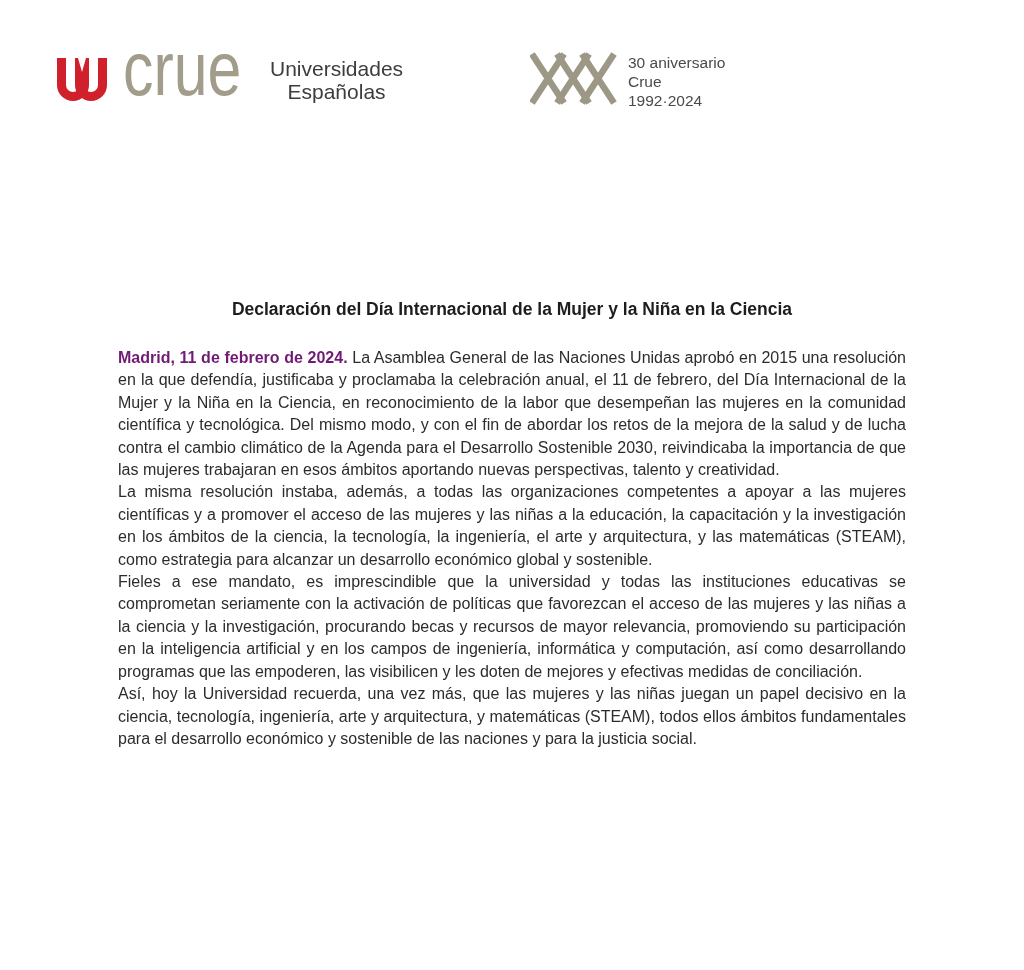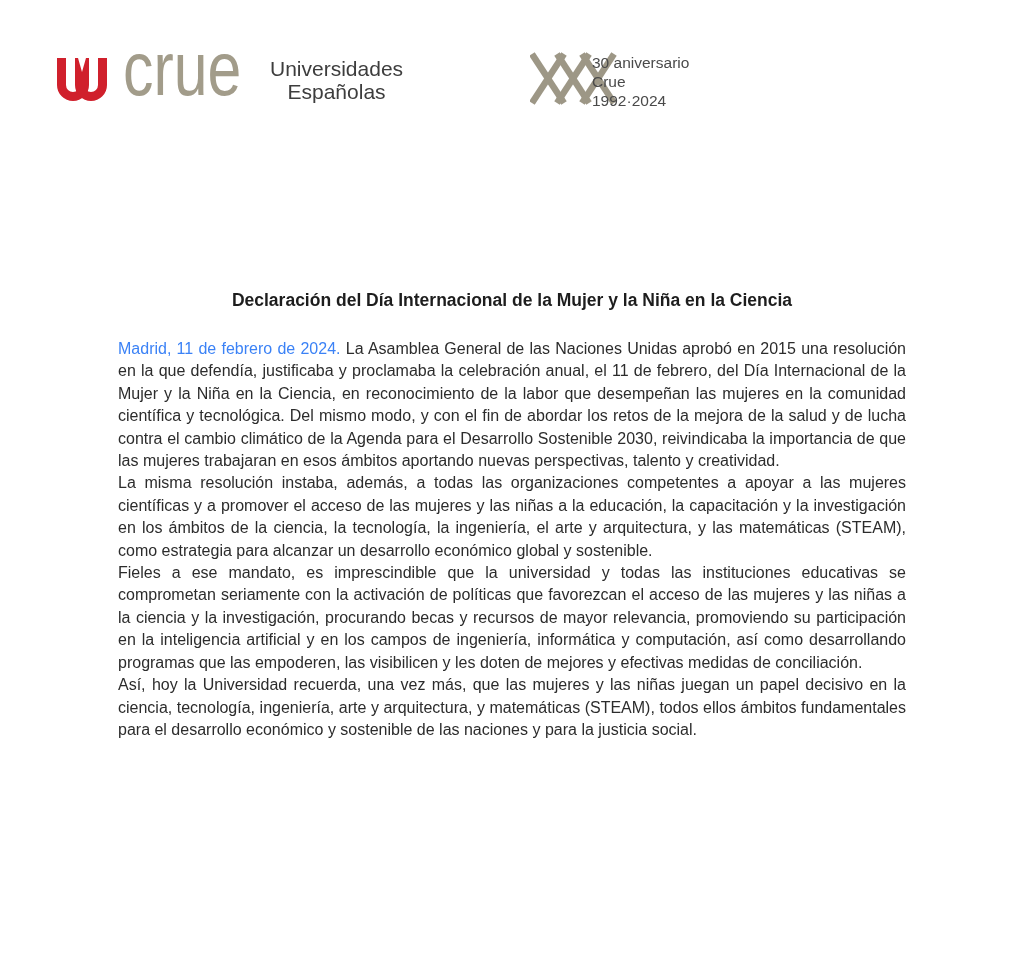--- a/index.html
+++ b/index.html
@@ -48,52 +48,52 @@
   }
   .xxx-mark {
     position: absolute;
     left: 530px;
     top: 52px;
     width: 88px;
     height: 53px;
   }
   .anniv-text {
     position: absolute;
-    left: 592px;
+    left: 628px;
     top: 53px;
     font-size: 15.5px;
     line-height: 19px;
     color: #4a4a4a;
   }
 
   
   .doc {
     position: absolute;
     left: 118px;
     top: 287px;
     width: 788px;
   }
   .doc-title {
-    margin: 3px 0 27px 0;
+    margin: 12px 0 27px 0;
     font-size: 17.5px;
     line-height: 21px;
     font-weight: bold;
     text-align: center;
     color: #1d1d1d;
   }
   .doc p {
     margin: 0;
     font-size: 16px;
     line-height: 22.4px;
     text-align: justify;
     color: #2c2c2c;
   }
   .doc p strong {
-    font-weight: normal;
-    color: #3b82f6;
+    font-weight: bold;
+    color: #701a75;
   }
 </style>
 </head>
 <body>
 
 <div class="page">
 
   <svg class="crue-mark" viewBox="0 0 50 44" aria-hidden="true">
     <path d="M0,0 V27 A16,16 0 0 0 32,27 V0 H23 V27 A7,7 0 0 1 9,27 V0 Z" fill="#d0202c"></path>
     <path d="M0,0 V27 A16,16 0 0 0 32,27 V0 H23 V27 A7,7 0 0 1 9,27 V0 Z" fill="#d0202c" transform="translate(18,0)"></path>

